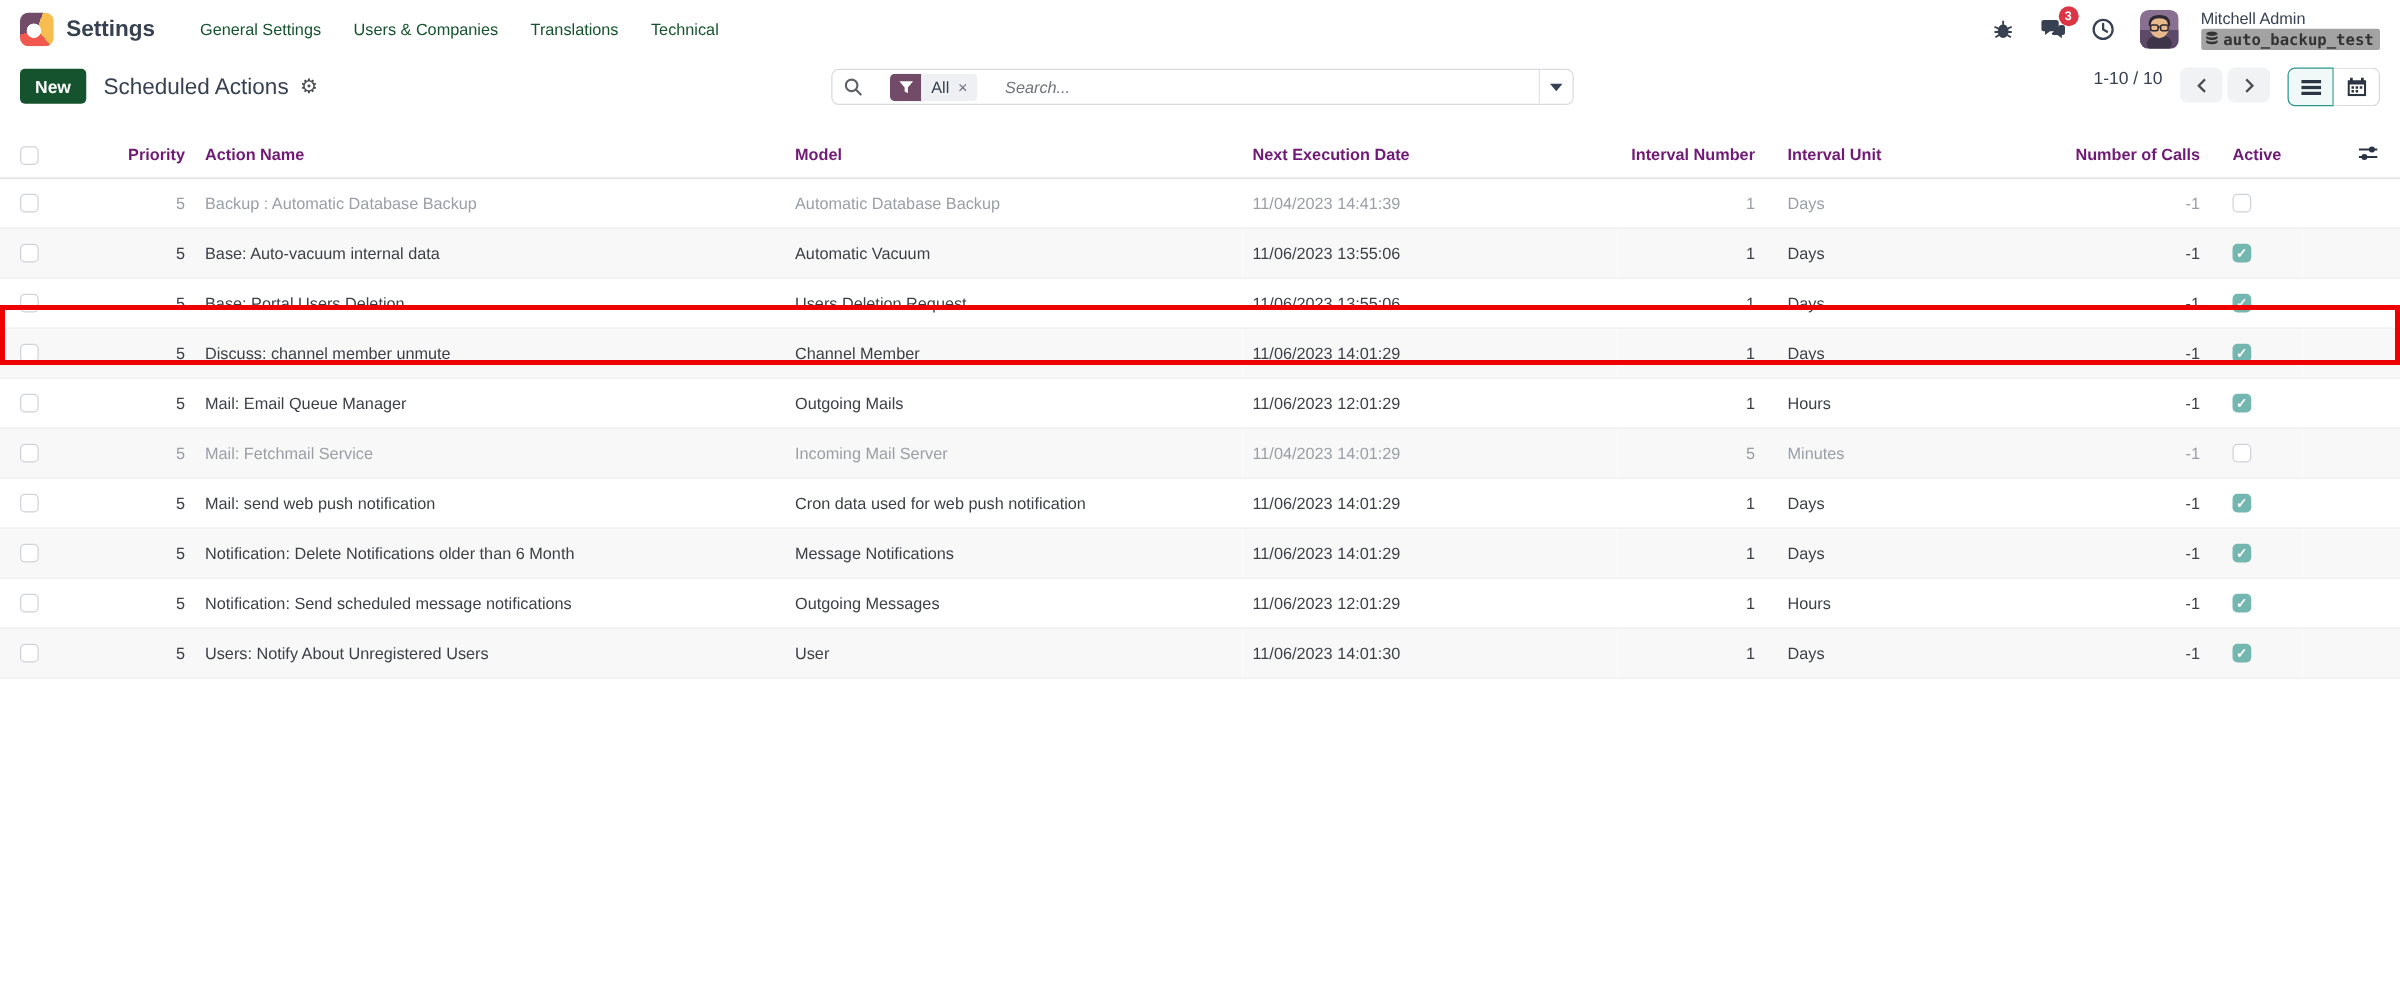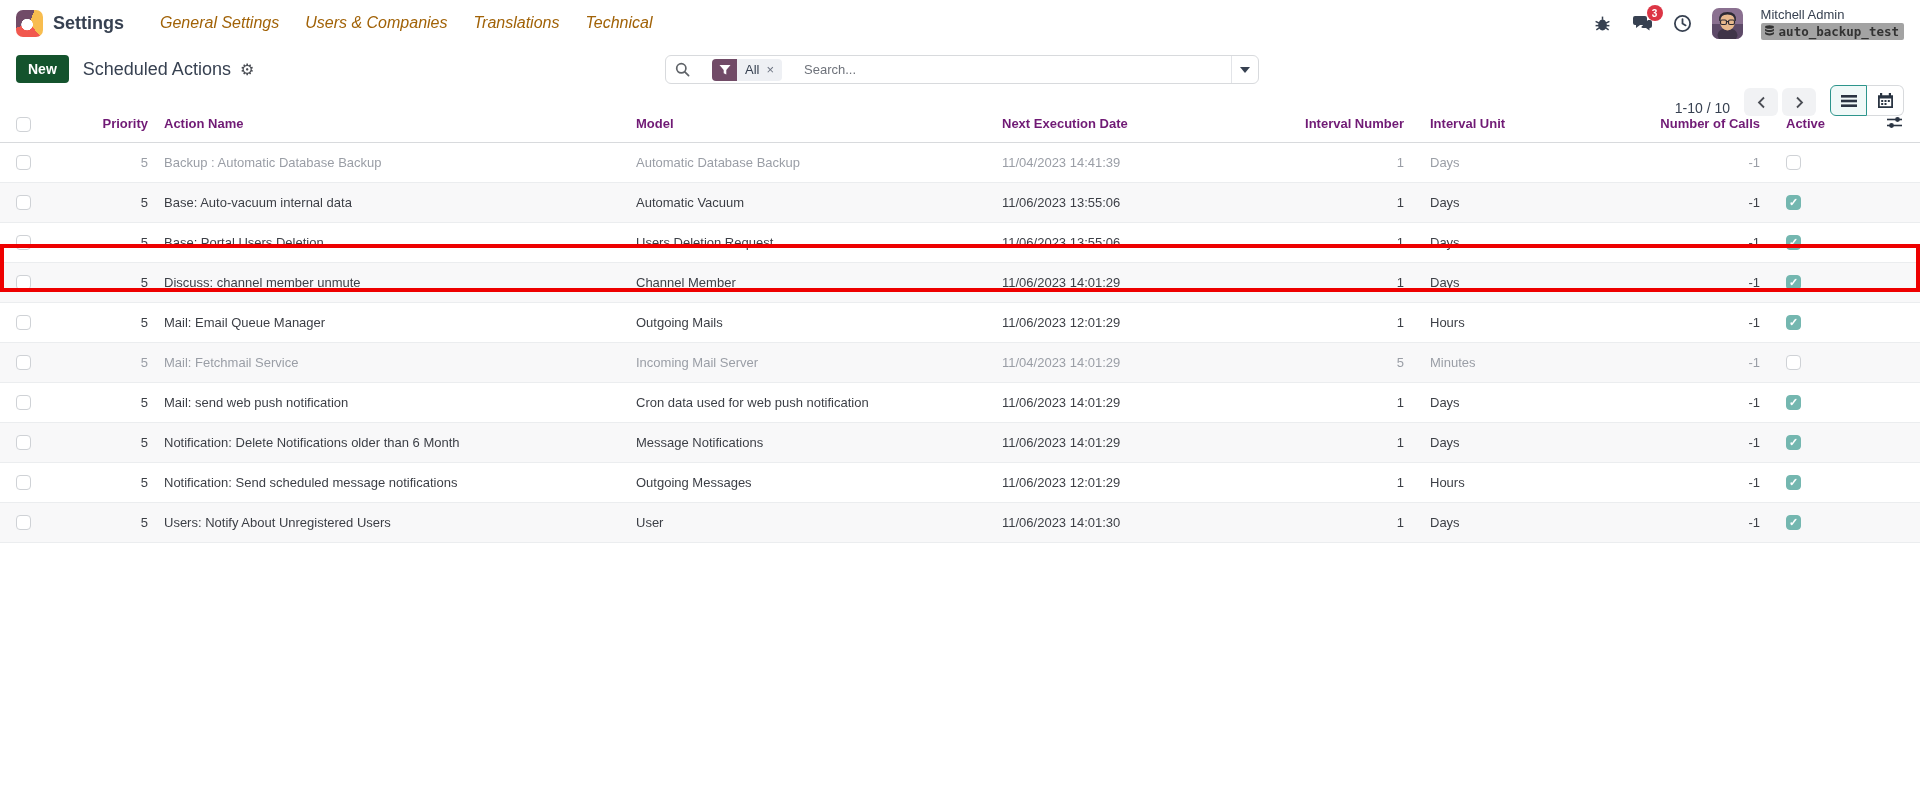--- a/index.html
+++ b/index.html
@@ -8,21 +8,21 @@
 
   
   .navbar { height:46px; display:flex; align-items:center; padding:0 16px; background:#fff; }
   .brand { display:flex; align-items:center; gap:10px; cursor:pointer; }
   .odoo-logo { width:27px; height:27px; border-radius:7px;
     background:
       radial-gradient(circle at 41% 54%, #ffffff 0 5.5px, rgba(255,255,255,0) 6px),
       conic-gradient(from 20deg, #f8bd4f 0 120deg, #f1584e 120deg 232deg, #714b67 232deg 360deg); }
   .app-name { font-size:18px; font-weight:700; color:#374151; margin-right:26px; }
   .menu { display:flex; align-items:center; gap:6px; }
-  .menu-item { font-size:16px; color:#a16207; padding:6px 10px; border-radius:4px; cursor:pointer; white-space:nowrap;font-style:italic; }
+  .menu-item { font-size:13px; color:#14532d; padding:6px 10px; border-radius:4px; cursor:pointer; white-space:nowrap; }
   .spacer { flex:1; }
   .systray { display:flex; align-items:center; gap:10px; }
   .tray-btn { width:30px; height:30px; display:flex; align-items:center; justify-content:center;
     position:relative; cursor:pointer; }
   .badge { position:absolute; top:-3px; right:-5px; background:#dc3545; color:#fff; font-size:10px;
     font-weight:700; min-width:16px; height:16px; border-radius:8px; display:flex; align-items:center;
     justify-content:center; padding:0 4px; }
   .avatar { width:31px; height:31px; border-radius:7px; overflow:hidden; margin-left:4px; cursor:pointer; }
   .user-block { display:flex; flex-direction:column; justify-content:center; margin-left:8px; cursor:pointer; }
   .user-name { font-size:13px; color:#374151; line-height:15px; }
@@ -38,28 +38,28 @@
   .gear { font-size:16px; color:#4a4d54; margin-left:9px; cursor:pointer; }
 
   .search-wrap { position:absolute; left:665px; top:9px; width:594px; height:29px; border:1px solid #d8dadd;
     border-radius:6px; display:flex; align-items:center; background:#fff; }
   .search-left { display:flex; align-items:center; flex:1; padding-left:9px; gap:22px; }
   .facet { display:flex; align-items:stretch; height:22px; border-radius:4px; overflow:hidden; cursor:pointer; }
   .facet-icon { width:25px; background:#714b67; display:flex; align-items:center; justify-content:center; }
   .facet-body { background:#eef0f4; display:flex; align-items:center; gap:7px; padding:0 8px; }
   .facet-label { font-size:13px; color:#374151; }
   .facet-x { font-size:13px; color:#6b7280; cursor:pointer; }
-  .search-input { border:none; outline:none; flex:1; font-family:inherit; font-size:13px; color:#374151; }
+  .search-input { border:none; outline:none; flex:1; font-family:inherit; font-size:13px; color:#374151;font-style:italic; }
   .search-input::placeholder { color:#6f737b; }
   .search-toggle { width:27px; height:100%; border-left:1px solid #e2e4e8; display:flex; align-items:center;
     justify-content:center; cursor:pointer; }
   .caret-down { width:0; height:0; border-left:5px solid transparent; border-right:5px solid transparent;
     border-top:6px solid #374151; }
 
-  .cp-right { position:absolute; right:16px; top:8px; display:flex; align-items:flex-end; gap:14px;margin-top:31px; }
+  .cp-right { position:absolute; right:16px; top:8px; display:flex; align-items:flex-start; gap:14px; }
   .pager-value { font-size:14px; color:#374151; cursor:pointer; }
   .pager-btns { display:flex; gap:4px; }
   .pager-btn { width:34px; height:28px; background:#f1f2f4; border:none; border-radius:6px; display:flex;
     align-items:center; justify-content:center; cursor:pointer; }
   .switcher { display:flex; }
   .sw-btn { width:37px; height:31px; display:flex; align-items:center; justify-content:center;
     border:1px solid #d8dadd; background:#fff; cursor:pointer; }
   .sw-btn.first { border-radius:6px 0 0 6px; }
   .sw-btn.last { border-radius:0 6px 6px 0; border-left:none; }
   .sw-btn.active { border:1px solid #2d958c; background:#f0f9f8; }

